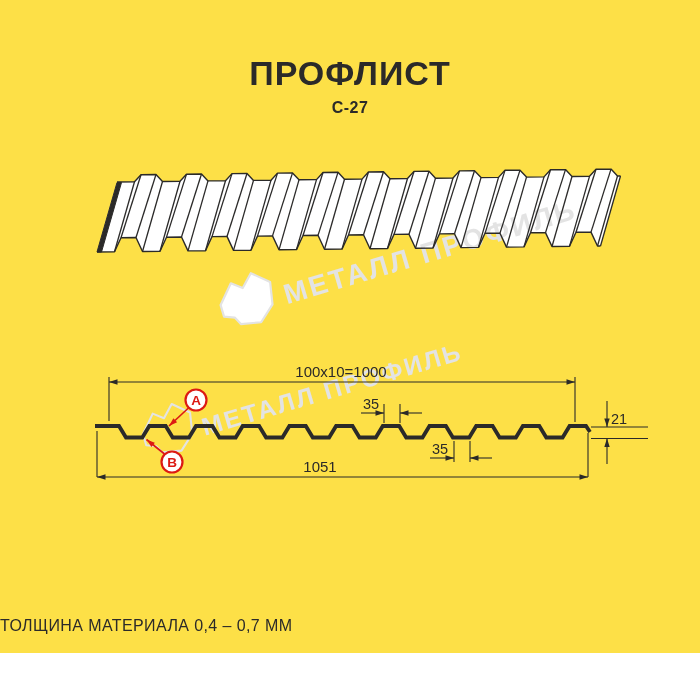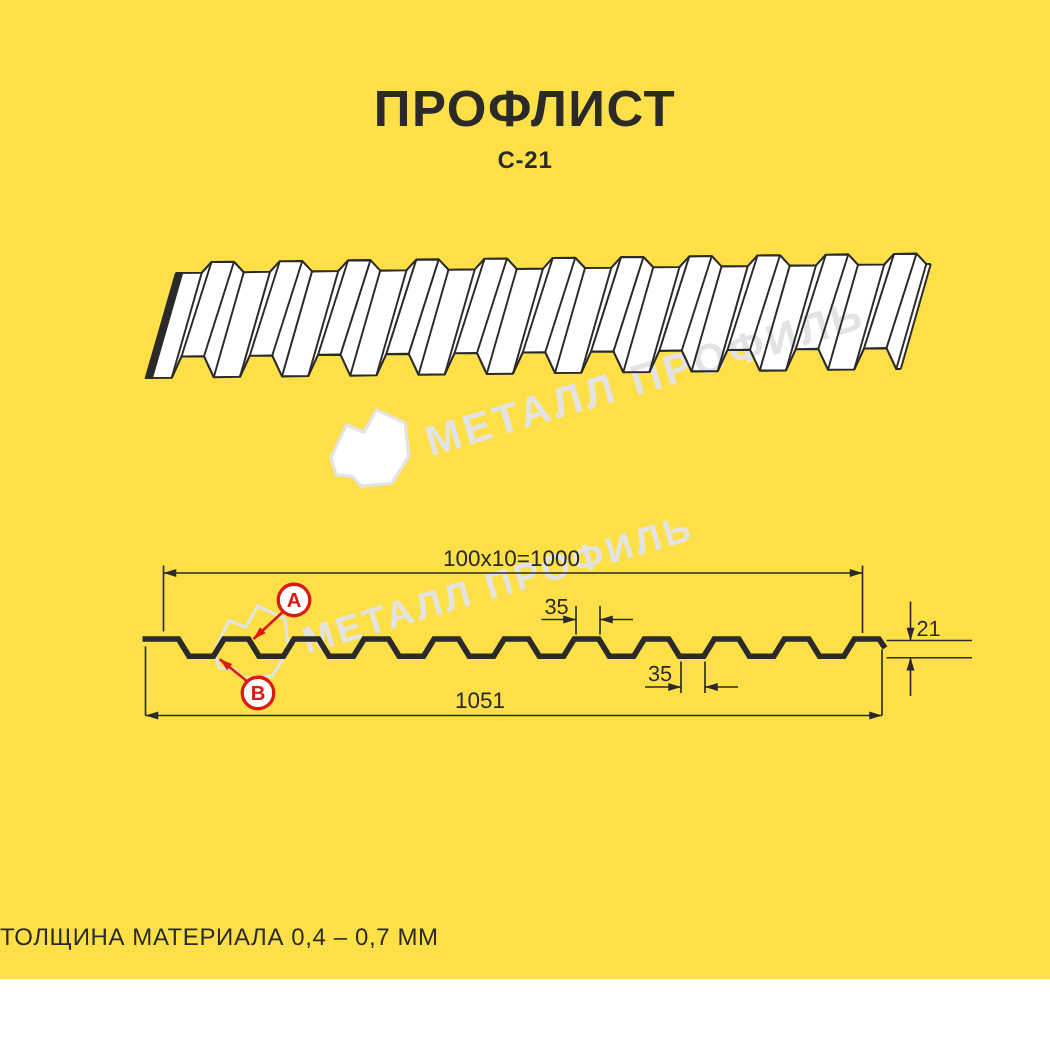--- a/index.html
+++ b/index.html
@@ -17,21 +17,21 @@
   .wm-text2{font-size:26px;font-weight:bold;letter-spacing:2.5px;}
   .callout-letter{font-size:13.5px;font-weight:bold;}
 </style>
 </head>
 <body>
 
 <div class="stage">
 
   <div class="header">
     <h1 class="title">ПРОФЛИСТ</h1>
-    <div class="subtitle">С-21</div>
+    <div class="subtitle">С-27</div>
   </div>
 
   <svg class="diagram" width="700" height="700" viewBox="0 0 700 700">
 
     <g id="layer-sheet-fill">
         <path d="M97.0,252.0L114.5,251.8L121.0,237.7L136.0,237.5L142.5,251.5L160.0,251.2L166.5,237.2L181.5,237.0L188.0,250.9L205.5,250.7L212.0,236.6L227.0,236.4L233.5,250.4L251.0,250.2L257.5,236.1L272.5,235.9L279.0,249.8L296.5,249.6L303.0,235.5L318.0,235.3L324.5,249.3L342.0,249.1L348.5,235.0L363.5,234.8L370.0,248.7L387.5,248.5L394.0,234.4L409.0,234.3L415.5,248.2L433.0,248.0L439.5,233.9L454.5,233.7L461.0,247.6L478.5,247.4L485.0,233.3L500.0,233.2L506.5,247.1L524.0,246.9L530.5,232.8L545.5,232.6L552.0,246.5L569.5,246.3L576.0,232.3L591.0,232.1L597.5,246.0L600.5,246.0L620.5,176.0L620.5,176.0L617.5,176.0L611.0,169.1L596.0,169.3L589.5,176.3L572.0,176.5L565.5,169.6L550.5,169.8L544.0,176.9L526.5,177.1L520.0,170.2L505.0,170.3L498.5,177.4L481.0,177.6L474.5,170.7L459.5,170.9L453.0,178.0L435.5,178.2L429.0,171.3L414.0,171.4L407.5,178.5L390.0,178.7L383.5,171.8L368.5,172.0L362.0,179.1L344.5,179.3L338.0,172.3L323.0,172.5L316.5,179.6L299.0,179.8L292.5,172.9L277.5,173.1L271.0,180.2L253.5,180.4L247.0,173.4L232.0,173.6L225.5,180.7L208.0,180.9L201.5,174.0L186.5,174.2L180.0,181.2L162.5,181.5L156.0,174.5L141.0,174.7L134.5,181.8L117.0,182.0Z" fill="#ffffff" stroke="none"></path>
       </g>
 
     <g transform="translate(228,330) rotate(-16.5)">
       <path d="M0,-26 L16,-44 L26,-36 L38,-48 L54,-34 L50,-12 L34,2 L14,-2 L10,-10 L0,-14 Z" fill="#ffffff" stroke-width="2.2" stroke-linejoin="round" stroke="#e3e3e3"></path>

